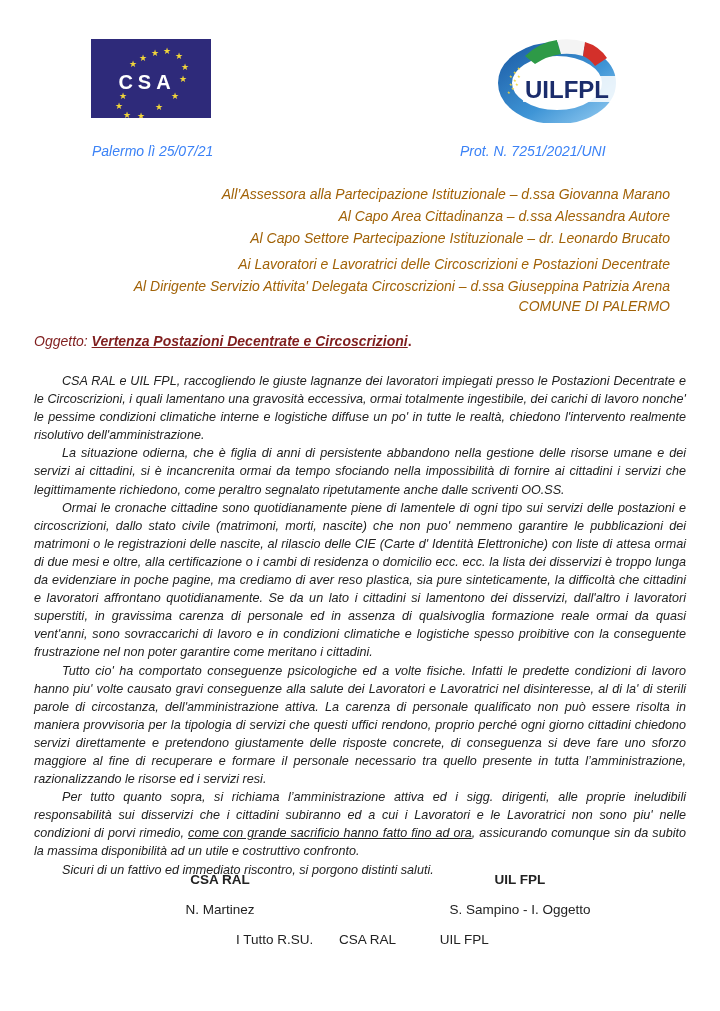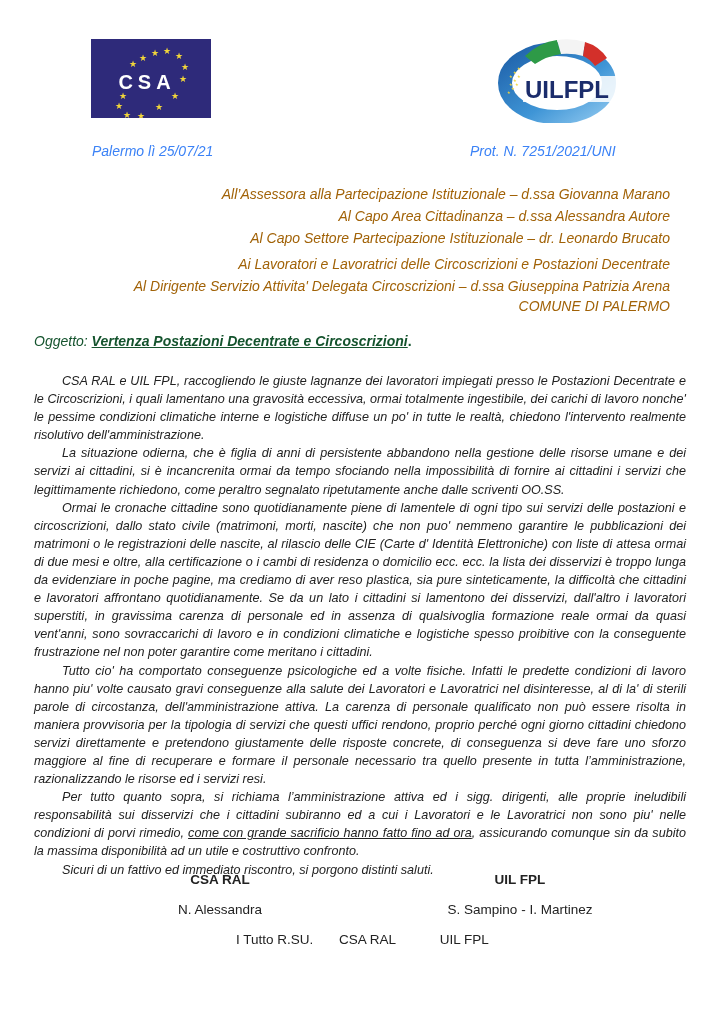--- a/index.html
+++ b/index.html
@@ -8,28 +8,28 @@
 
   
   #csa-logo { left: 91px; top: 39px; width: 120px; height: 79px; background: #2e2a7a; }
   #csa-logo svg { width: 100%; height: 100%; display: block; }
 
   
   #uil-logo { left: 495px; top: 28px; width: 135px; height: 95px; }
   #uil-logo svg { width: 100%; height: 100%; display: block; }
   .date-line { top: 143px; font-size: 14px; font-style: italic; color: #3b82f6; }
   #place-date { left: 92px; }
-  #protocol { left: 470px; }
+  #protocol { left: 460px; }
 
   #recipients { right: 50px; top: 183px; text-align: right; font-size: 14px; font-style: italic; color: #a16207; line-height: 22px; }
   #recipients .r { white-space: nowrap; }
   #recipients .gap { margin-top: 4px; }
   #recipients .comune { margin-top: -2px; }
 
-  #subject { left: 34px; top: 333px; font-size: 14px; color: #14532d; }
+  #subject { left: 34px; top: 333px; font-size: 14px; color: #7f1d1d; }
   #subject .lbl { font-style: italic; }
   #subject .ttl { font-style: italic; font-weight: bold; text-decoration: underline; }
   #subject .dot { font-weight: bold; }
 
   #body { left: 34px; top: 372px; width: 652px; font-size: 12.6px; font-style: italic; line-height: 18.1px; text-align: justify; color: #222; font-family: "Liberation Sans", sans-serif; }
   #body p { margin: 0; text-indent: 28px; font-style: italic; }
   #body .ul { text-decoration: underline; }
 
   .sig { font-size: 13.5px; color: #222; text-align: center; white-space: nowrap; }
   .bold { font-weight: bold; }
@@ -115,19 +115,19 @@
   <p>CSA RAL e UIL FPL, raccogliendo le giuste lagnanze dei lavoratori impiegati presso le Postazioni Decentrate e le Circoscrizioni, i quali lamentano una gravosità eccessiva, ormai totalmente ingestibile, dei carichi di lavoro nonche' le pessime condizioni climatiche interne e logistiche diffuse un po' in tutte le realtà, chiedono l'intervento  realmente risolutivo dell'amministrazione.</p>
   <p>La situazione odierna, che è figlia di anni di persistente abbandono nella gestione delle risorse umane e dei servizi ai cittadini, si è incancrenita ormai da tempo sfociando nella impossibilità di fornire ai cittadini i servizi che legittimamente richiedono, come peraltro segnalato ripetutamente anche dalle scriventi OO.SS.</p>
   <p>Ormai le cronache cittadine sono quotidianamente piene di lamentele di ogni tipo sui servizi delle postazioni e circoscrizioni, dallo stato civile (matrimoni, morti, nascite) che non puo' nemmeno garantire le pubblicazioni dei matrimoni o le registrazioni delle nascite, al rilascio delle CIE (Carte d' Identità Elettroniche) con liste di attesa ormai di due mesi e oltre, alla certificazione  o i cambi di residenza o domicilio ecc. ecc. la lista dei  disservizi è troppo lunga da evidenziare in poche pagine, ma crediamo di aver reso plastica, sia pure sinteticamente, la difficoltà che cittadini e lavoratori affrontano quotidianamente. Se da un lato i cittadini si lamentono dei disservizi, dall'altro i lavoratori superstiti, in gravissima carenza di personale ed in assenza di qualsivoglia formazione reale ormai da quasi vent'anni,  sono sovraccarichi di lavoro e in condizioni  climatiche e logistiche spesso proibitive con la conseguente frustrazione nel non poter garantire come meritano i cittadini.</p>
   <p>Tutto cio' ha comportato conseguenze psicologiche ed a volte fisiche. Infatti le predette condizioni di lavoro hanno piu' volte causato gravi conseguenze alla salute dei Lavoratori e Lavoratrici nel disinteresse, al di la' di sterili parole di circostanza, dell'amministrazione attiva. La carenza di personale qualificato non può essere risolta in maniera provvisoria per la tipologia di servizi che questi uffici rendono, proprio perché ogni giorno cittadini chiedono servizi direttamente e pretendono giustamente delle risposte concrete, di conseguenza si deve fare uno sforzo maggiore al fine di recuperare e formare il personale necessario tra quello presente in tutta l’amministrazione, razionalizzando le risorse ed i servizi resi.</p>
   <p><span>Per tutto quanto sopra, si richiama l’amministrazione attiva ed i sigg. dirigenti, alle proprie ineludibili responsabilità sui disservizi che i cittadini subiranno ed a cui i Lavoratori e le Lavoratrici non sono piu' nelle condizioni di porvi rimedio, </span><span class="ul">come con grande sacrificio hanno fatto fino ad ora</span><span>, assicurando comunque sin da subito la massima disponibilità ad un utile e costruttivo confronto.</span></p>
   <p>Sicuri di un fattivo ed immediato riscontro, si porgono distinti saluti.</p>
 </div>
 
 <div id="sig-csa-title" class="abs sig bold">CSA RAL</div>
 <div id="sig-uil-title" class="abs sig bold">UIL FPL</div>
-<div id="sig-csa-names" class="abs sig">N. Alessandra</div>
-<div id="sig-uil-names" class="abs sig">S. Sampino - I. Martinez</div>
+<div id="sig-csa-names" class="abs sig">N. Martinez</div>
+<div id="sig-uil-names" class="abs sig">S. Sampino - I. Oggetto</div>
 <div id="sig-rsu-row" class="abs">
   <span>I Tutto R.SU.</span>
   <span style="margin-left:22px">CSA RAL</span>
   <span style="margin-left:40px">UIL FPL</span>
 </div>
 
 </body></html>

